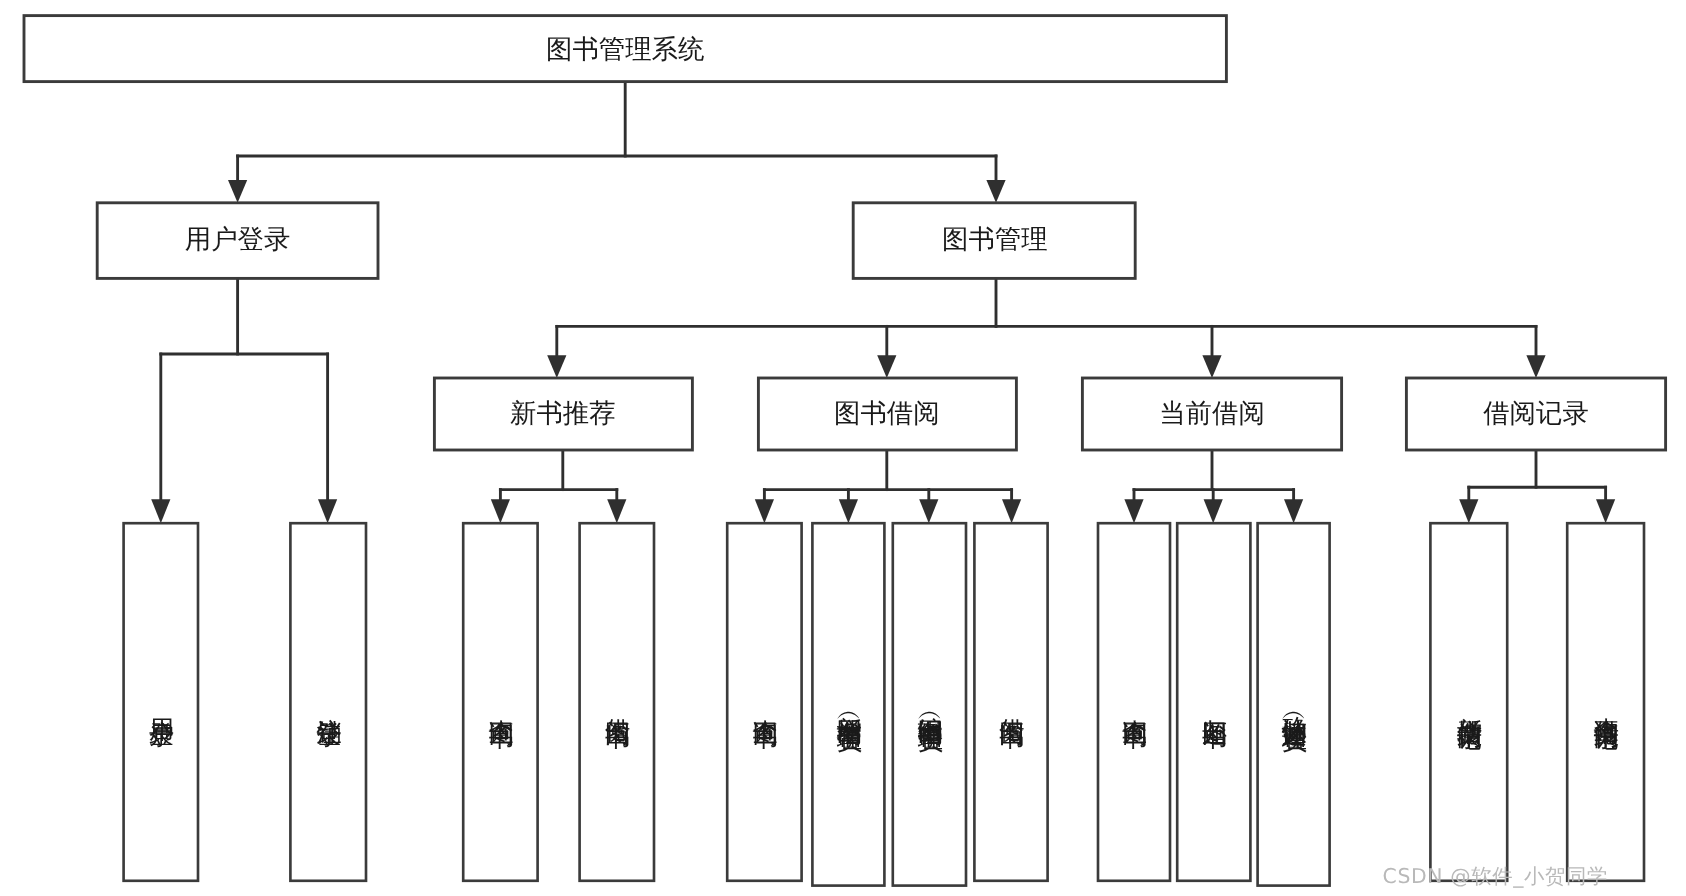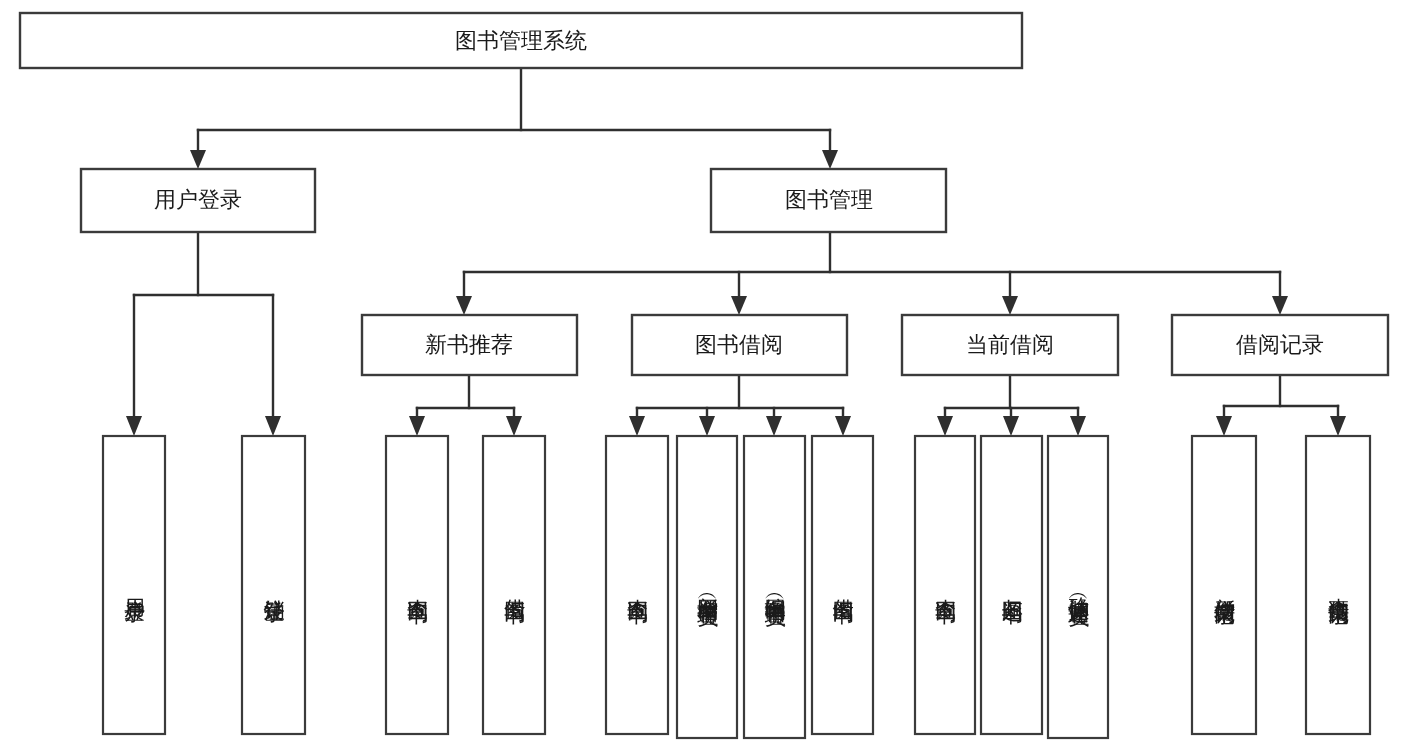--- a/index.html
+++ b/index.html
@@ -211,14 +211,15 @@
   <div class="vertical-label" style="left:744px; top:441px; width:61px; height:292px;">编辑图书（管理员）</div>
   <div class="vertical-label" style="left:812px; top:436px; width:61px; height:298px;">借阅图书</div>
 
   <div class="vertical-label" style="left:915px; top:436px; width:60px; height:298px;">查询图书</div>
   <div class="vertical-label" style="left:981px; top:436px; width:61px; height:298px;">归还图书</div>
   <div class="vertical-label" style="left:1048px; top:441px; width:60px; height:292px;">确认归还（管理员）</div>
 
   <div class="vertical-label" style="left:1192px; top:436px; width:64px; height:298px;">新增借阅记录</div>
   <div class="vertical-label" style="left:1306px; top:436px; width:64px; height:298px;">查询借阅记录</div>
 
+  <div class="watermark">CSDN @软件_小贺同学</div>
 
 </div>
 
 </body></html>

